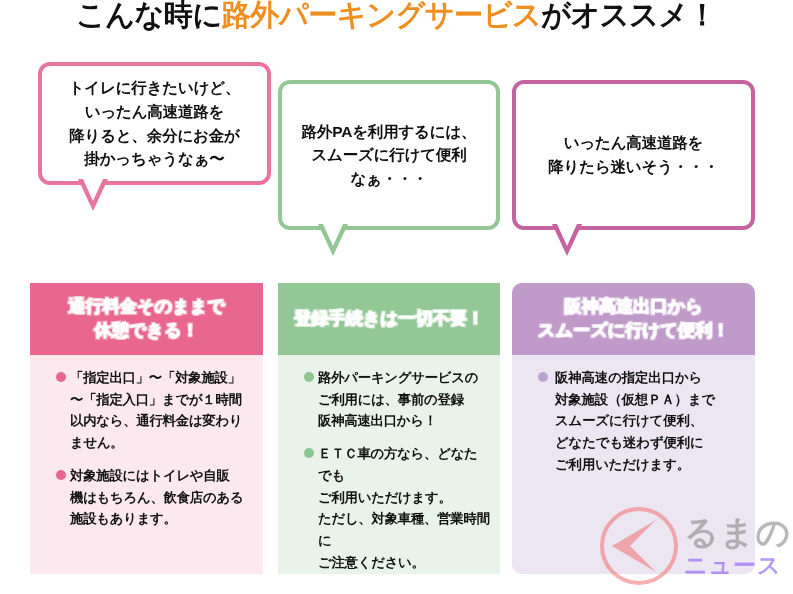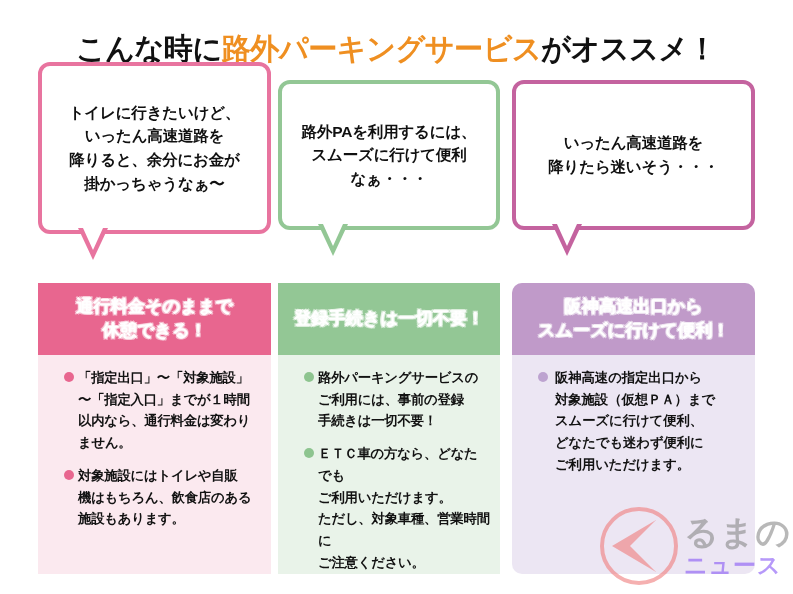--- a/index.html
+++ b/index.html
@@ -12,25 +12,25 @@
     background: #ffffff;
     font-family: "Liberation Sans", "DejaVu Sans", sans-serif;
     overflow: hidden;
     position: relative;
   }
 
   
   #title-bar {
     position: absolute;
     left: 0;
-    top: 8px;
+    top: 0;
     width: 793px;
     height: 56px;
     display: flex;
-    align-items: flex-end;
+    align-items: flex-start;
     justify-content: center;
   }
   #page-title {
     font-size: 30px;
     font-weight: bold;
     letter-spacing: -0.5px;
     white-space: nowrap;
     line-height: 1;
     color: #111111;
     transform: scaleX(0.97);
@@ -87,35 +87,35 @@
   
   .bubble .tail-fill {
     bottom: -20px;
     left: 41px;
     border-left: 10px solid transparent;
     border-right: 10px solid transparent;
     border-top: 22px solid #ffffff;
     z-index: 2;
   }
 
-  #bubble-0 { height: 172px; border-color: #e8749f; }
+  #bubble-0 { height: 123px; border-color: #e8749f; }
   #bubble-0 .tail { border-top-color: #e8749f; }
   #bubble-1 { height: 150px; margin-top: 18px; border-color: #93c795; }
   #bubble-1 .tail { border-top-color: #93c795; }
   #bubble-2 { height: 150px; margin-top: 18px; border-color: #c4639f; }
   #bubble-2 .tail { border-top-color: #c4639f; }
 
   
   .panel {
     position: absolute;
     top: 283px;
     box-sizing: border-box;
     overflow: hidden;
   }
-  #panel-0 { left: 38px;  width: 233px; height: 291px; background: #fbe9ef; }
+  #panel-0 { left: 30px;  width: 233px; height: 291px; background: #fbe9ef; }
   #panel-1 { left: 278px; width: 222px; height: 291px; background: #e9f3e9; }
   #panel-2 { left: 512px; width: 243px; height: 291px; background: #ece6f3; border-radius: 10px; }
 
   .panel-header {
     box-sizing: border-box;
     display: flex;
     flex-direction: column;
     align-items: center;
     justify-content: center;
     text-align: center;
@@ -287,21 +287,21 @@
 
 <div class="panel" id="panel-1">
   <div class="panel-header">
     <div class="panel-header-text">登録手続きは一切不要！</div>
   </div>
   <div class="panel-body">
     <div class="bullet-item">
       <span class="bullet-dot"></span>
       <span class="bullet-text">路外パーキングサービスの
 ご利用には、事前の登録
-手続きは一切不要！</span>
+阪神高速出口から！</span>
     </div>
     <div class="bullet-item">
       <span class="bullet-dot"></span>
       <span class="bullet-text">ＥＴＣ車の方なら、どなたでも
 ご利用いただけます。
 ただし、対象車種、営業時間に
 ご注意ください。</span>
     </div>
   </div>
 </div>

